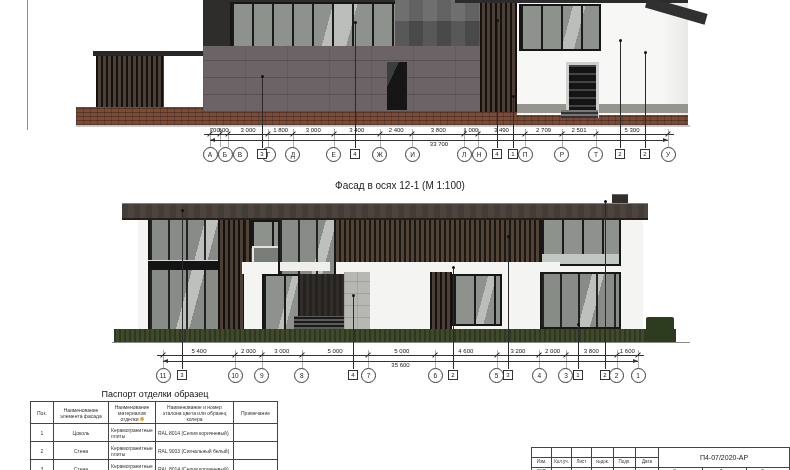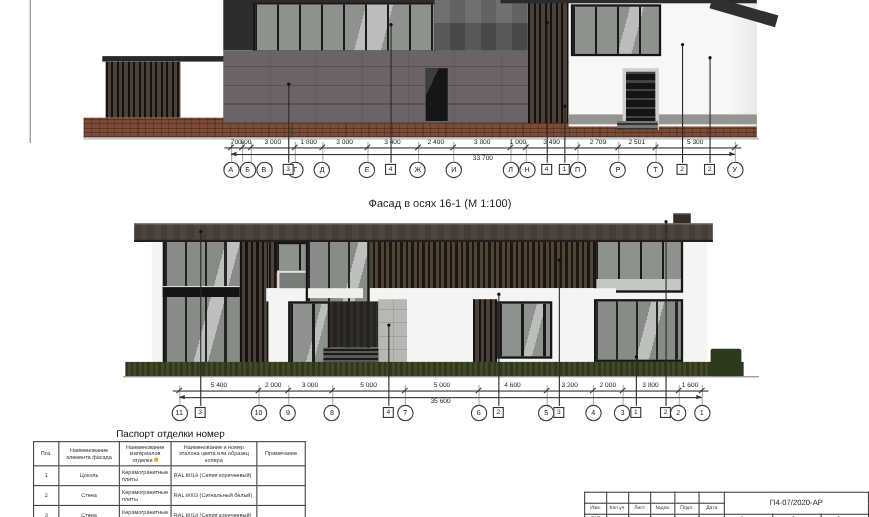--- a/index.html
+++ b/index.html
@@ -162,21 +162,21 @@
       <div class="leader-line" style="left: 645px; top: 52px; height: 96px;"></div>
       <div class="leader-dot" style="left: 644px; top: 51px;"></div>
       <div class="callout-square" style="left: 257px; top: 149px;">3</div>
       <div class="callout-square" style="left: 350px; top: 149px;">4</div>
       <div class="callout-square" style="left: 492px; top: 149px;">4</div>
       <div class="callout-square" style="left: 508px; top: 149px;">1</div>
       <div class="callout-square" style="left: 615px; top: 149px;">2</div>
       <div class="callout-square" style="left: 640px; top: 149px;">2</div>
     </div>
 
-  <div class="dwg-title" style="left:280px;top:180px;width:240px;">Фасад в осях 16-1 (М 1:100)</div>
+  <div class="dwg-title" style="left:280px;top:180px;width:240px;">Фасад в осях 12-1 (М 1:100)</div>
 
   <div id="elev2" class="abs" style="left:0;top:0;width:0;height:0;">
     <div class="abs" style="left:612px;top:194px;width:16px;height:10px;background:#332e2a;border-top:1px solid #6a6a6a;"></div>
     <div class="abs" style="left:138px;top:217px;width:505px;height:113px;background:#f4f4f2;"></div>
     <div class="abs bigwin" style="left:148px;top:217px;width:70px;height:115px;"></div>
     <div class="abs" style="left:148px;top:260px;width:70px;height:9px;background:#141414;border-top:1px solid #ddd;"></div>
     <div class="abs slats" style="left:218px;top:217px;width:26px;height:113px;"></div>
     <div class="abs slats2" style="left:244px;top:217px;width:296px;height:45px;"></div>
     <div class="abs win" style="left:250px;top:220px;width:72px;height:24px;"></div>
     <div class="abs" style="left:252px;top:246px;width:28px;height:15px;border:2px solid #e2e2e0;background:#787d78;"></div>
@@ -258,21 +258,21 @@
       <div class="leader-line" style="left: 605px; top: 201px; height: 168px;"></div>
       <div class="leader-dot" style="left: 604px; top: 200px;"></div>
       <div class="callout-square" style="left: 177px; top: 370px;">3</div>
       <div class="callout-square" style="left: 348px; top: 370px;">4</div>
       <div class="callout-square" style="left: 448px; top: 370px;">2</div>
       <div class="callout-square" style="left: 503px; top: 370px;">3</div>
       <div class="callout-square" style="left: 573px; top: 370px;">1</div>
       <div class="callout-square" style="left: 600px; top: 370px;">2</div>
     </div>
 
-  <div class="ft-title">Паспорт отделки номер</div>
+  <div class="ft-title">Паспорт отделки образец</div>
   <table id="finish-table">
     <colgroup>
       <col style="width:23px">
         <col style="width:55px">
         <col style="width:47px">
         <col style="width:78px">
         <col style="width:44px">
     </colgroup>
     <thead>
         <tr id="ft-head" style="height: 22px;">

